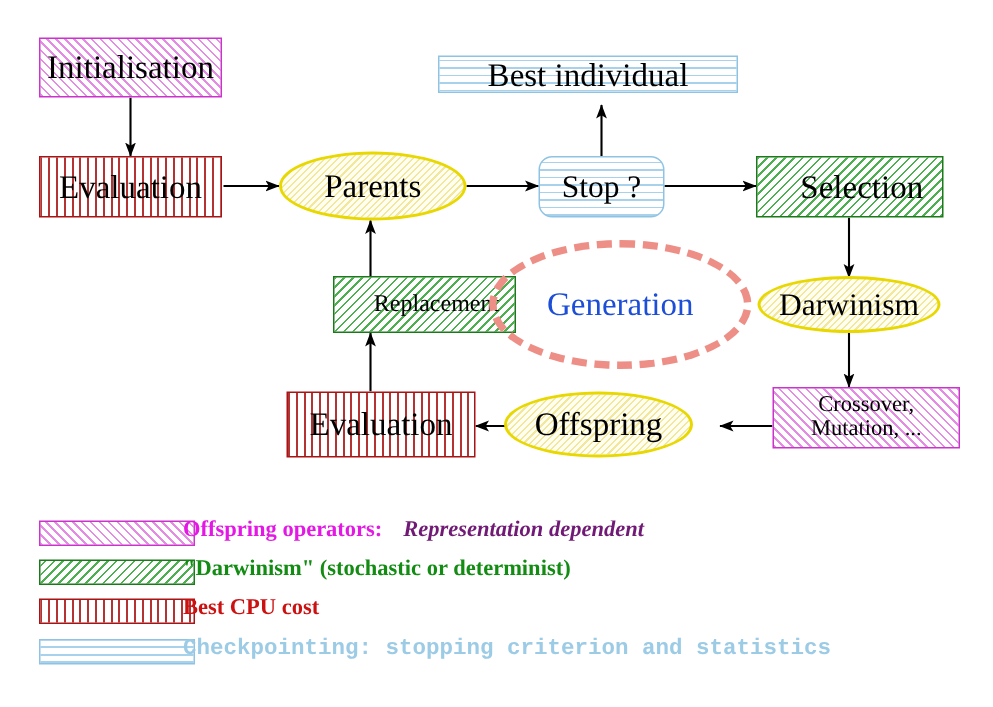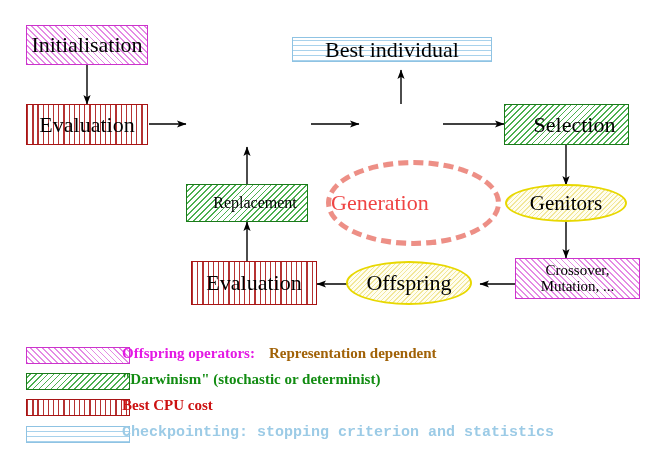--- a/index.html
+++ b/index.html
@@ -84,22 +84,22 @@
   .ellipse.pat-yellow { border: 2px solid #E8D800; }
 
   
   .gen-ellipse {
     position: absolute;
     box-sizing: border-box;
     border: 5px dashed #ED8F86;
     border-radius: 50%;
     display: flex;
     align-items: center;
-    justify-content: flex-start;
-    color: #ef4444;
+    justify-content: center;
+    color: #1d4ed8;
   }
 
   
   #arrows {
     position: absolute;
     left: 0; top: 0;
     width: 662px; height: 471px;
     pointer-events: none;
   }
 
@@ -114,28 +114,28 @@
   }
   .legend-text {
     position: absolute;
     left: 122px;
     font-family: "Liberation Serif", "DejaVu Serif", serif;
     font-weight: bold;
     font-size: 15px;
     white-space: pre;
   }
   .lg-magenta { color: #E418E4; }
-  .lg-gold    { color: #a16207; }
+  .lg-gold    { color: #701a75; font-style: italic; }
   .lg-green   { color: #128C12; }
   .lg-red     { color: #CC1111; }
   .lg-blue    { color: #9CCBE6; }
 
   .f22 { font-size: 22px; }
   .f21 { font-size: 21px; }
-  .f16 { font-size: 16px; }
+  .f16 { font-size: 16px; margin-left: 36px; }
   .f15 { font-size: 15px; font-family: Liberation Serif, serif; }
 </style>
 </head>
 <body>
 
 <div id="canvas">
 
   <svg id="arrows" viewBox="0 0 662 471" xmlns="http://www.w3.org/2000/svg">
     <defs>
       <marker id="ah" markerWidth="10" markerHeight="8" refX="9" refY="4" orient="auto" markerUnits="userSpaceOnUse">
@@ -169,40 +169,46 @@
   </svg>
 
   <div class="node box pat-magenta f22" style="left:26px; top:25px; width:122px; height:40px;">
     <span>Initialisation</span>
   </div>
 
   <div class="node box pat-red f22" style="left:26px; top:104px; width:122px; height:41px;">
     <span>Evaluation</span>
   </div>
 
+  <div class="node ellipse pat-yellow f22" style="left:186px; top:101px; width:125px; height:46px;">
+    <span>Parents</span>
+  </div>
 
   <div class="node box pat-blue f22" style="left:292px; top:37px; width:200px; height:25px;">
     <span>Best individual</span>
   </div>
 
+  <div class="node box rounded pat-blue f21" style="left:359px; top:104px; width:84px; height:41px;">
+    <span>Stop ?</span>
+  </div>
 
   <div class="node box pat-green f22" style="left:504px; top:104px; width:125px; height:41px;">
     <span>Selection</span>
   </div>
 
   <div class="node ellipse pat-yellow f21" style="left:505px; top:184px; width:122px; height:38px;">
-    <span>Genitors</span>
+    <span>Darwinism</span>
   </div>
 
   <div class="node box pat-magenta f15" style="left:515px; top:258px; width:125px; height:41px;">
     <span>Crossover,
 Mutation, ...</span>
   </div>
 
-  <div class="node ellipse pat-yellow f22" style="left:346px; top:261px; width:126px; height:44px;font-family:Liberation Serif, serif;">
+  <div class="node ellipse pat-yellow f22" style="left:336px; top:261px; width:126px; height:44px;font-family:Liberation Serif, serif;">
     <span>Offspring</span>
   </div>
 
   <div class="node box pat-red f22" style="left:191px; top:261px; width:126px; height:44px;">
     <span>Evaluation</span>
   </div>
 
   <div class="node box pat-green f16" style="left:186px; top:184px; width:122px; height:38px;">
     <span>Replacement</span>
   </div>

